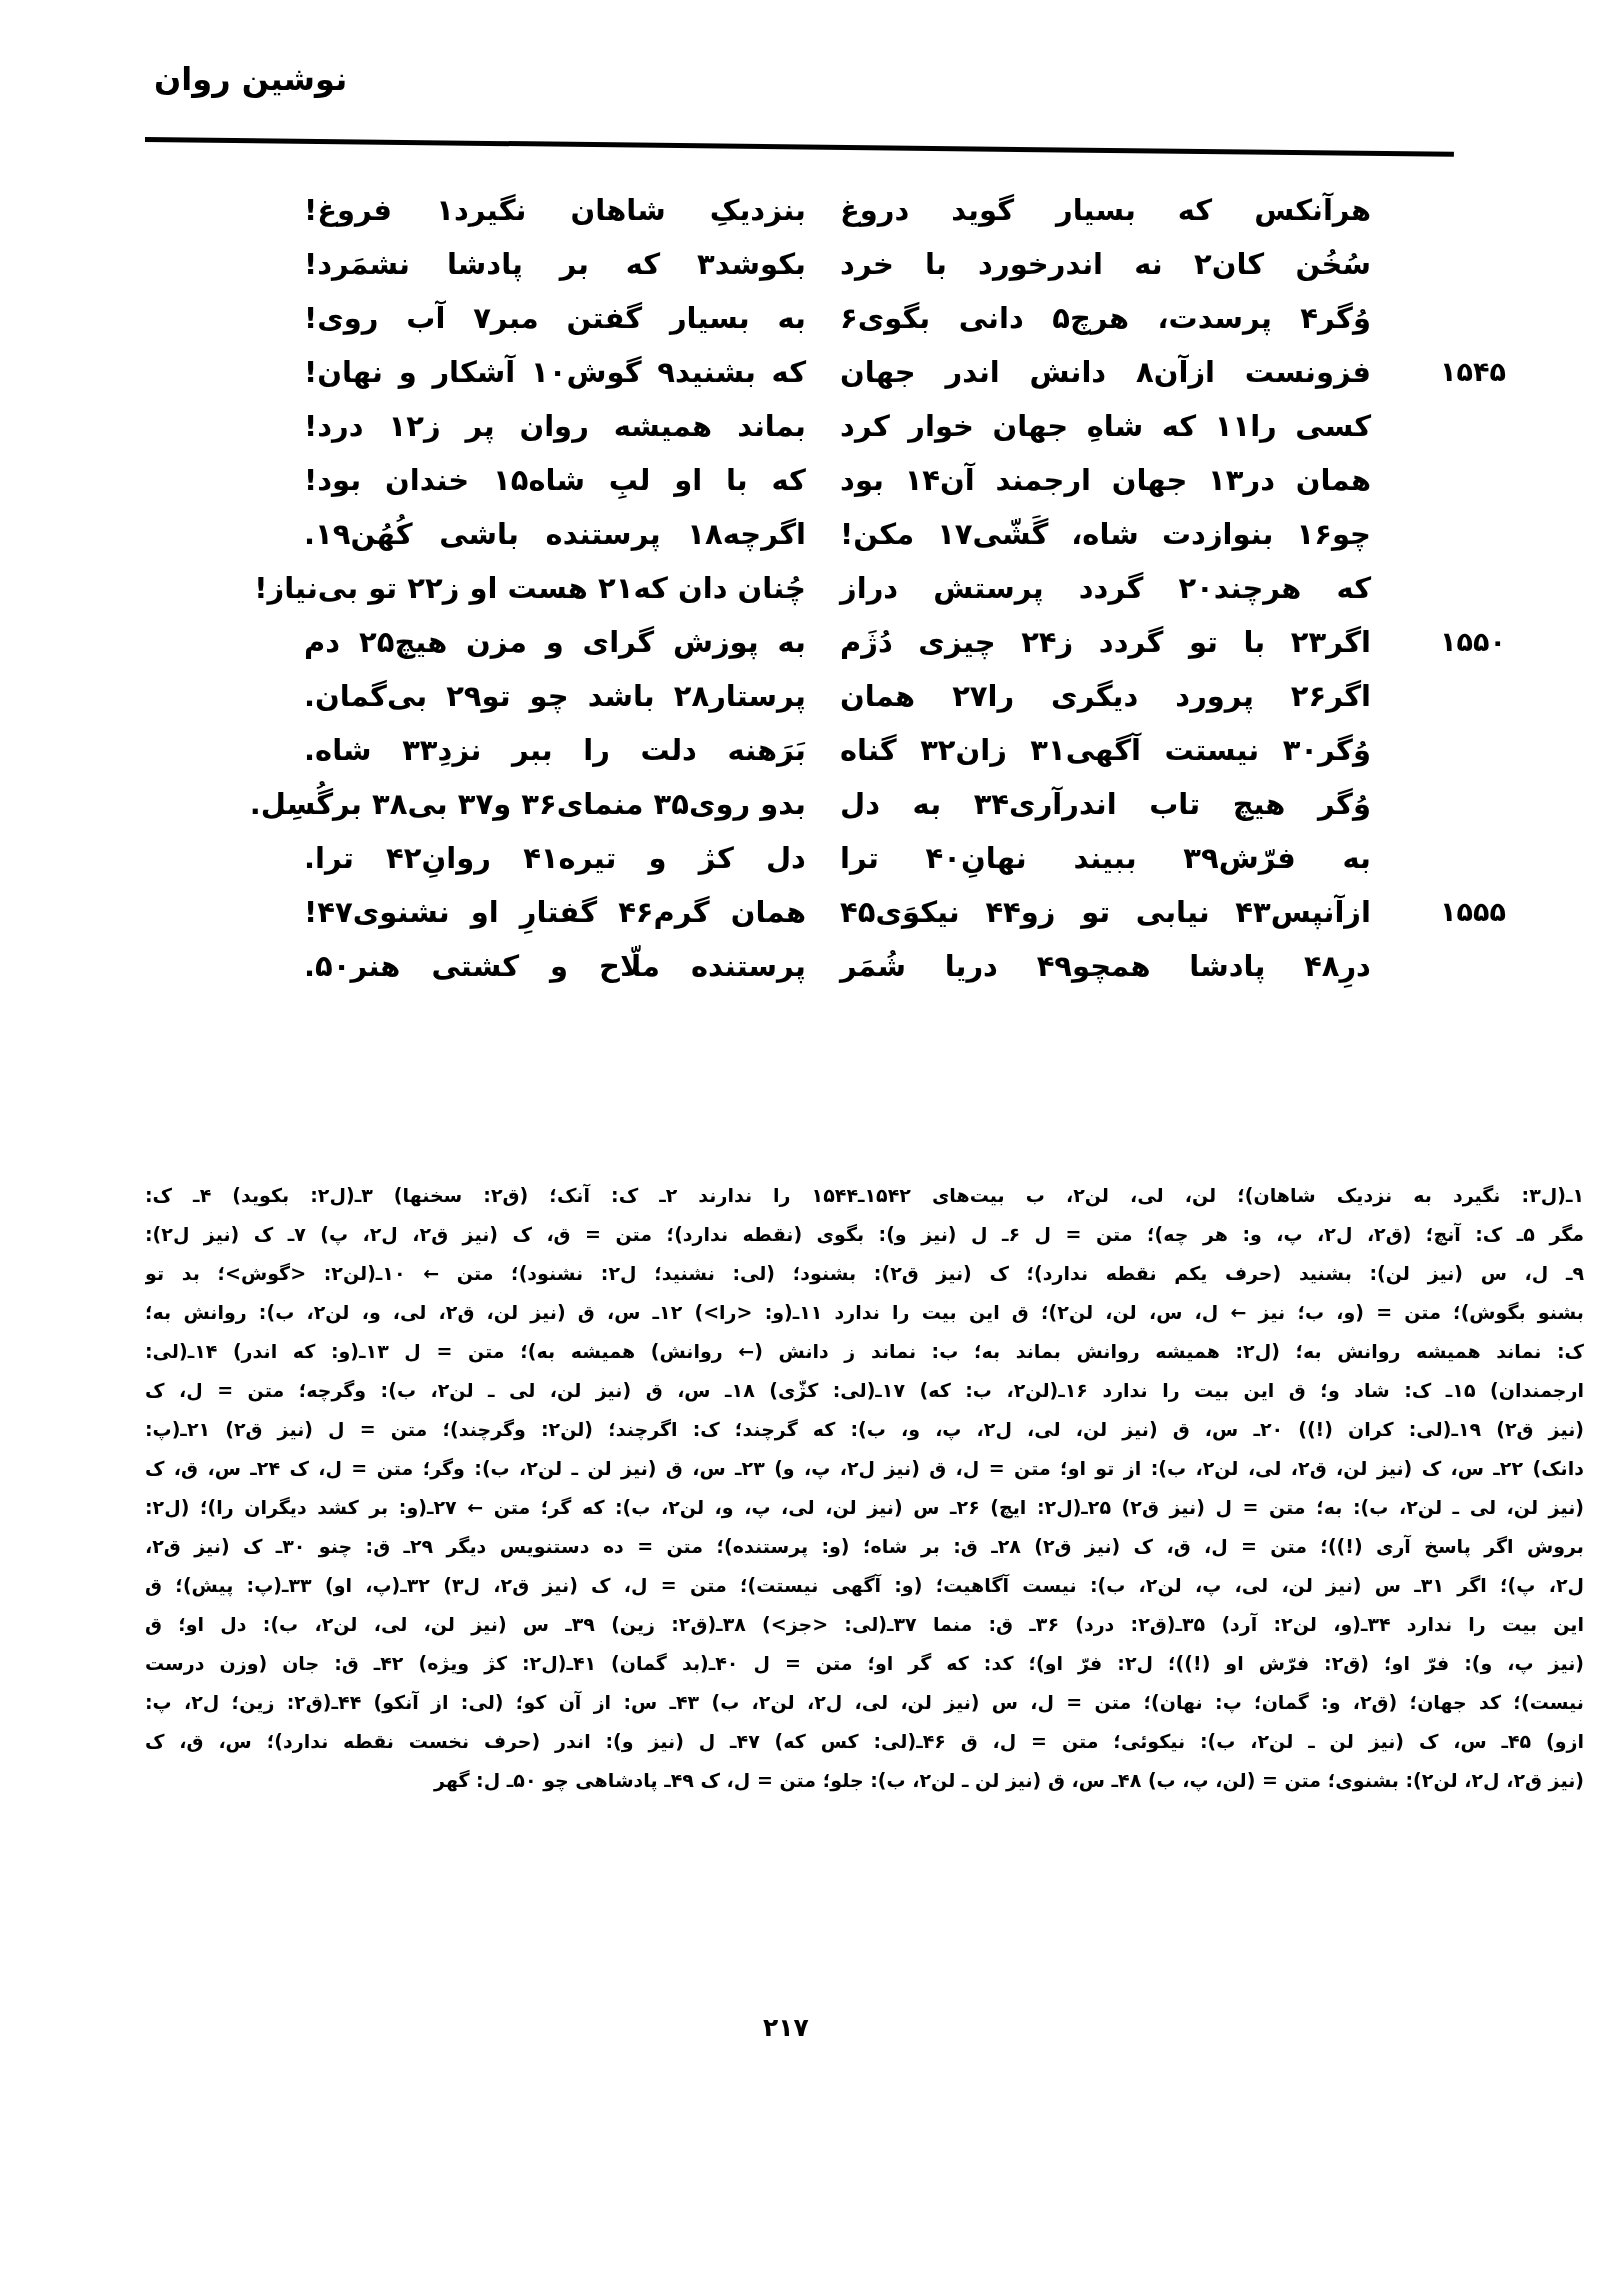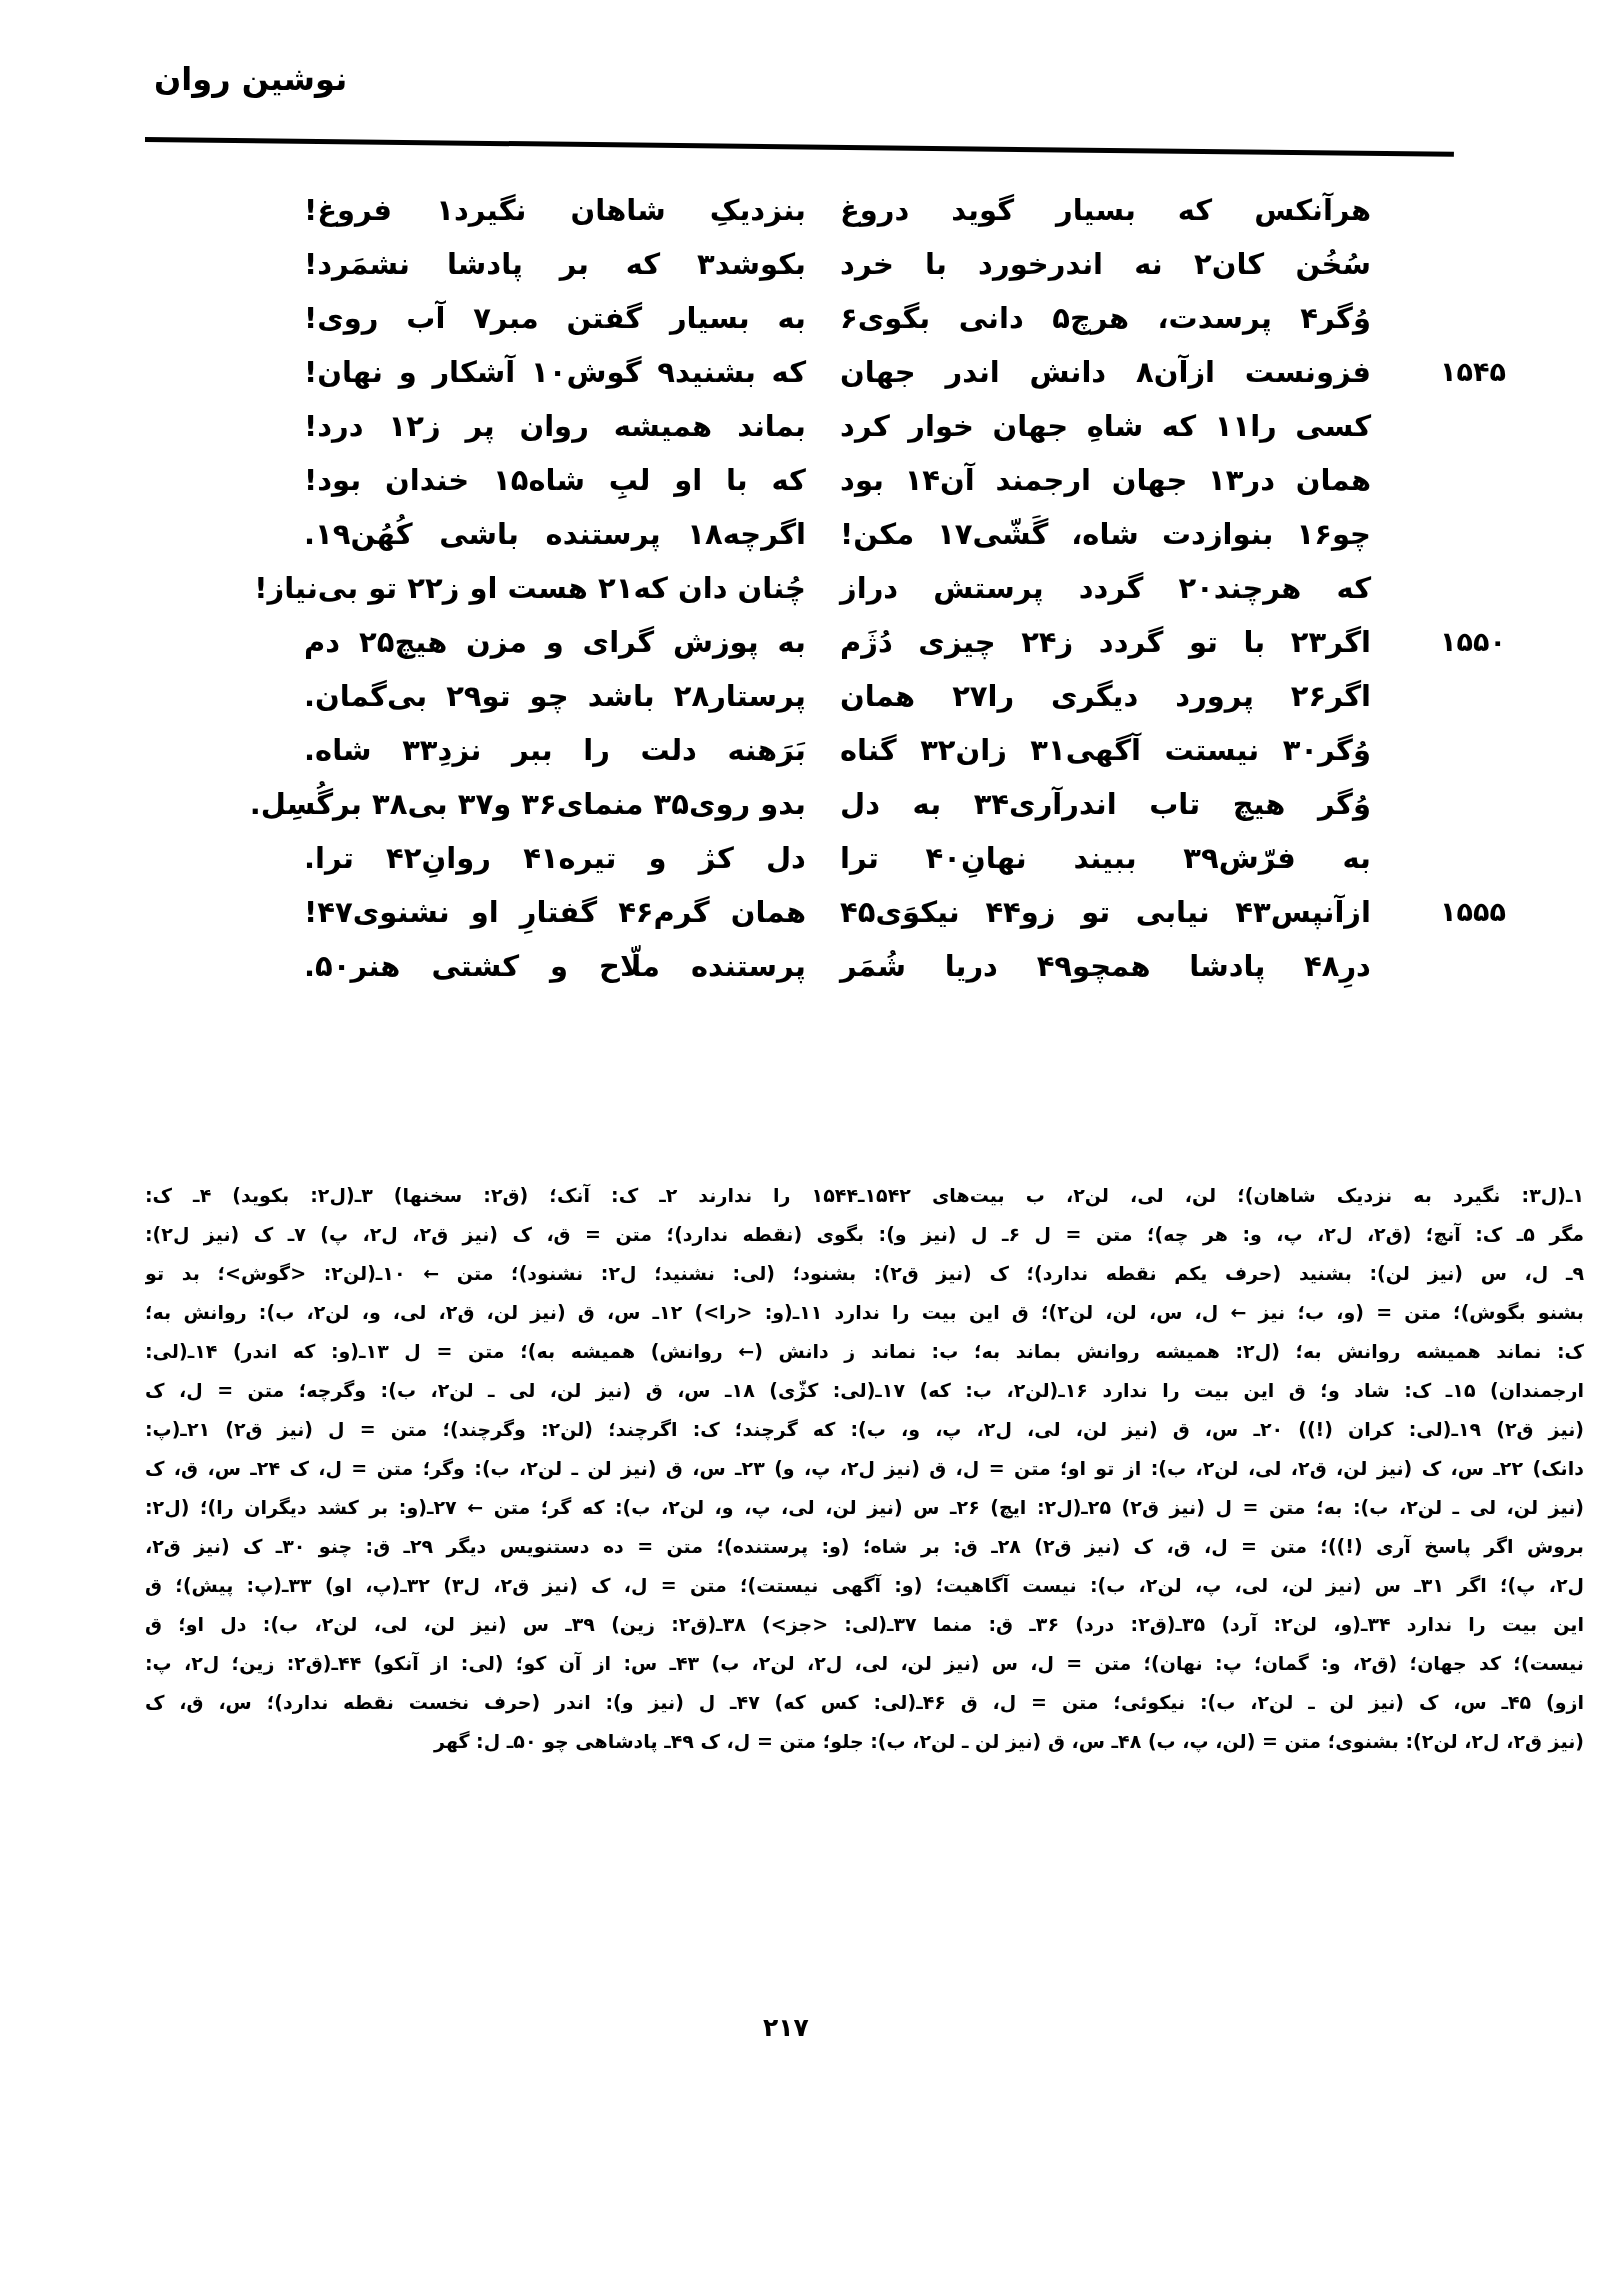--- a/index.html
+++ b/index.html
@@ -96,19 +96,20 @@
     <div class="fn-line">۹ـ ل، س (نیز لن): بشنید (حرف یکم نقطه ندارد)؛ ک (نیز ق۲): بشنود؛ (لی: نشنید؛ ل۲: نشنود)؛ متن ← ۱۰ـ(لن۲: &lt;گوش&gt;؛ بد تو</div>
     <div class="fn-line">بشنو بگوش)؛ متن = (و، ب؛ نیز ← ل، س، لن، لن۲)؛ ق این بیت را ندارد ۱۱ـ(و: &lt;را&gt;) ۱۲ـ س، ق (نیز لن، ق۲، لی، و، لن۲، ب): روانش به؛</div>
     <div class="fn-line">ک: نماند همیشه روانش به؛ (ل۲: همیشه روانش بماند به؛ ب: نماند ز دانش (← روانش) همیشه به)؛ متن = ل ۱۳ـ(و: که اندر) ۱۴ـ(لی:</div>
     <div class="fn-line">ارجمندان) ۱۵ـ ک: شاد و؛ ق این بیت را ندارد ۱۶ـ(لن۲، ب: که) ۱۷ـ(لی: کژّی) ۱۸ـ س، ق (نیز لن، لی ـ لن۲، ب): وگرچه؛ متن = ل، ک</div>
     <div class="fn-line">(نیز ق۲) ۱۹ـ(لی: کران (!)) ۲۰ـ س، ق (نیز لن، لی، ل۲، پ، و، ب): که گرچند؛ ک: اگرچند؛ (لن۲: وگرچند)؛ متن = ل (نیز ق۲) ۲۱ـ(پ:</div>
     <div class="fn-line">دانک) ۲۲ـ س، ک (نیز لن، ق۲، لی، لن۲، ب): از تو او؛ متن = ل، ق (نیز ل۲، پ، و) ۲۳ـ س، ق (نیز لن ـ لن۲، ب): وگر؛ متن = ل، ک ۲۴ـ س، ق، ک</div>
     <div class="fn-line">(نیز لن، لی ـ لن۲، ب): به؛ متن = ل (نیز ق۲) ۲۵ـ(ل۲: ایچ) ۲۶ـ س (نیز لن، لی، پ، و، لن۲، ب): که گر؛ متن ← ۲۷ـ(و: بر کشد دیگران را)؛ (ل۲:</div>
     <div class="fn-line">بروش اگر پاسخ آری (!))؛ متن = ل، ق، ک (نیز ق۲) ۲۸ـ ق: بر شاه؛ (و: پرستنده)؛ متن = ده دستنویس دیگر ۲۹ـ ق: چنو ۳۰ـ ک (نیز ق۲،</div>
     <div class="fn-line">ل۲، پ)؛ اگر ۳۱ـ س (نیز لن، لی، پ، لن۲، ب): نیست آگاهیت؛ (و: آگهی نیستت)؛ متن = ل، ک (نیز ق۲، ل۳) ۳۲ـ(پ، او) ۳۳ـ(پ: پیش)؛ ق</div>
     <div class="fn-line">این بیت را ندارد ۳۴ـ(و، لن۲: آرد) ۳۵ـ(ق۲: درد) ۳۶ـ ق: منما ۳۷ـ(لی: &lt;جز&gt;) ۳۸ـ(ق۲: زین) ۳۹ـ س (نیز لن، لی، لن۲، ب): دل او؛ ق</div>
+    <div class="fn-line">(نیز پ، و): فرّ او؛ (ق۲: فرّش او (!))؛ ل۲: فرّ او)؛ کد: که گر او؛ متن = ل ۴۰ـ(بد گمان) ۴۱ـ(ل۲: کژ ویژه) ۴۲ـ ق: جان (وزن درست</div>
     <div class="fn-line">نیست)؛ کد جهان؛ (ق۲، و: گمان؛ پ: نهان)؛ متن = ل، س (نیز لن، لی، ل۲، لن۲، ب) ۴۳ـ س: از آن کو؛ (لی: از آنکو) ۴۴ـ(ق۲: زین؛ ل۲، پ:</div>
     <div class="fn-line">ازو) ۴۵ـ س، ک (نیز لن ـ لن۲، ب): نیکوئی؛ متن = ل، ق ۴۶ـ(لی: کس که) ۴۷ـ ل (نیز و): اندر (حرف نخست نقطه ندارد)؛ س، ق، ک</div>
     <div class="fn-line last">(نیز ق۲، ل۲، لن۲): بشنوی؛ متن = (لن، پ، ب) ۴۸ـ س، ق (نیز لن ـ لن۲، ب): جلو؛ متن = ل، ک ۴۹ـ پادشاهی چو ۵۰ـ ل: گهر</div>
   </div>
 
 <div class="page-number">۲۱۷</div>
 
 
 </body></html>

